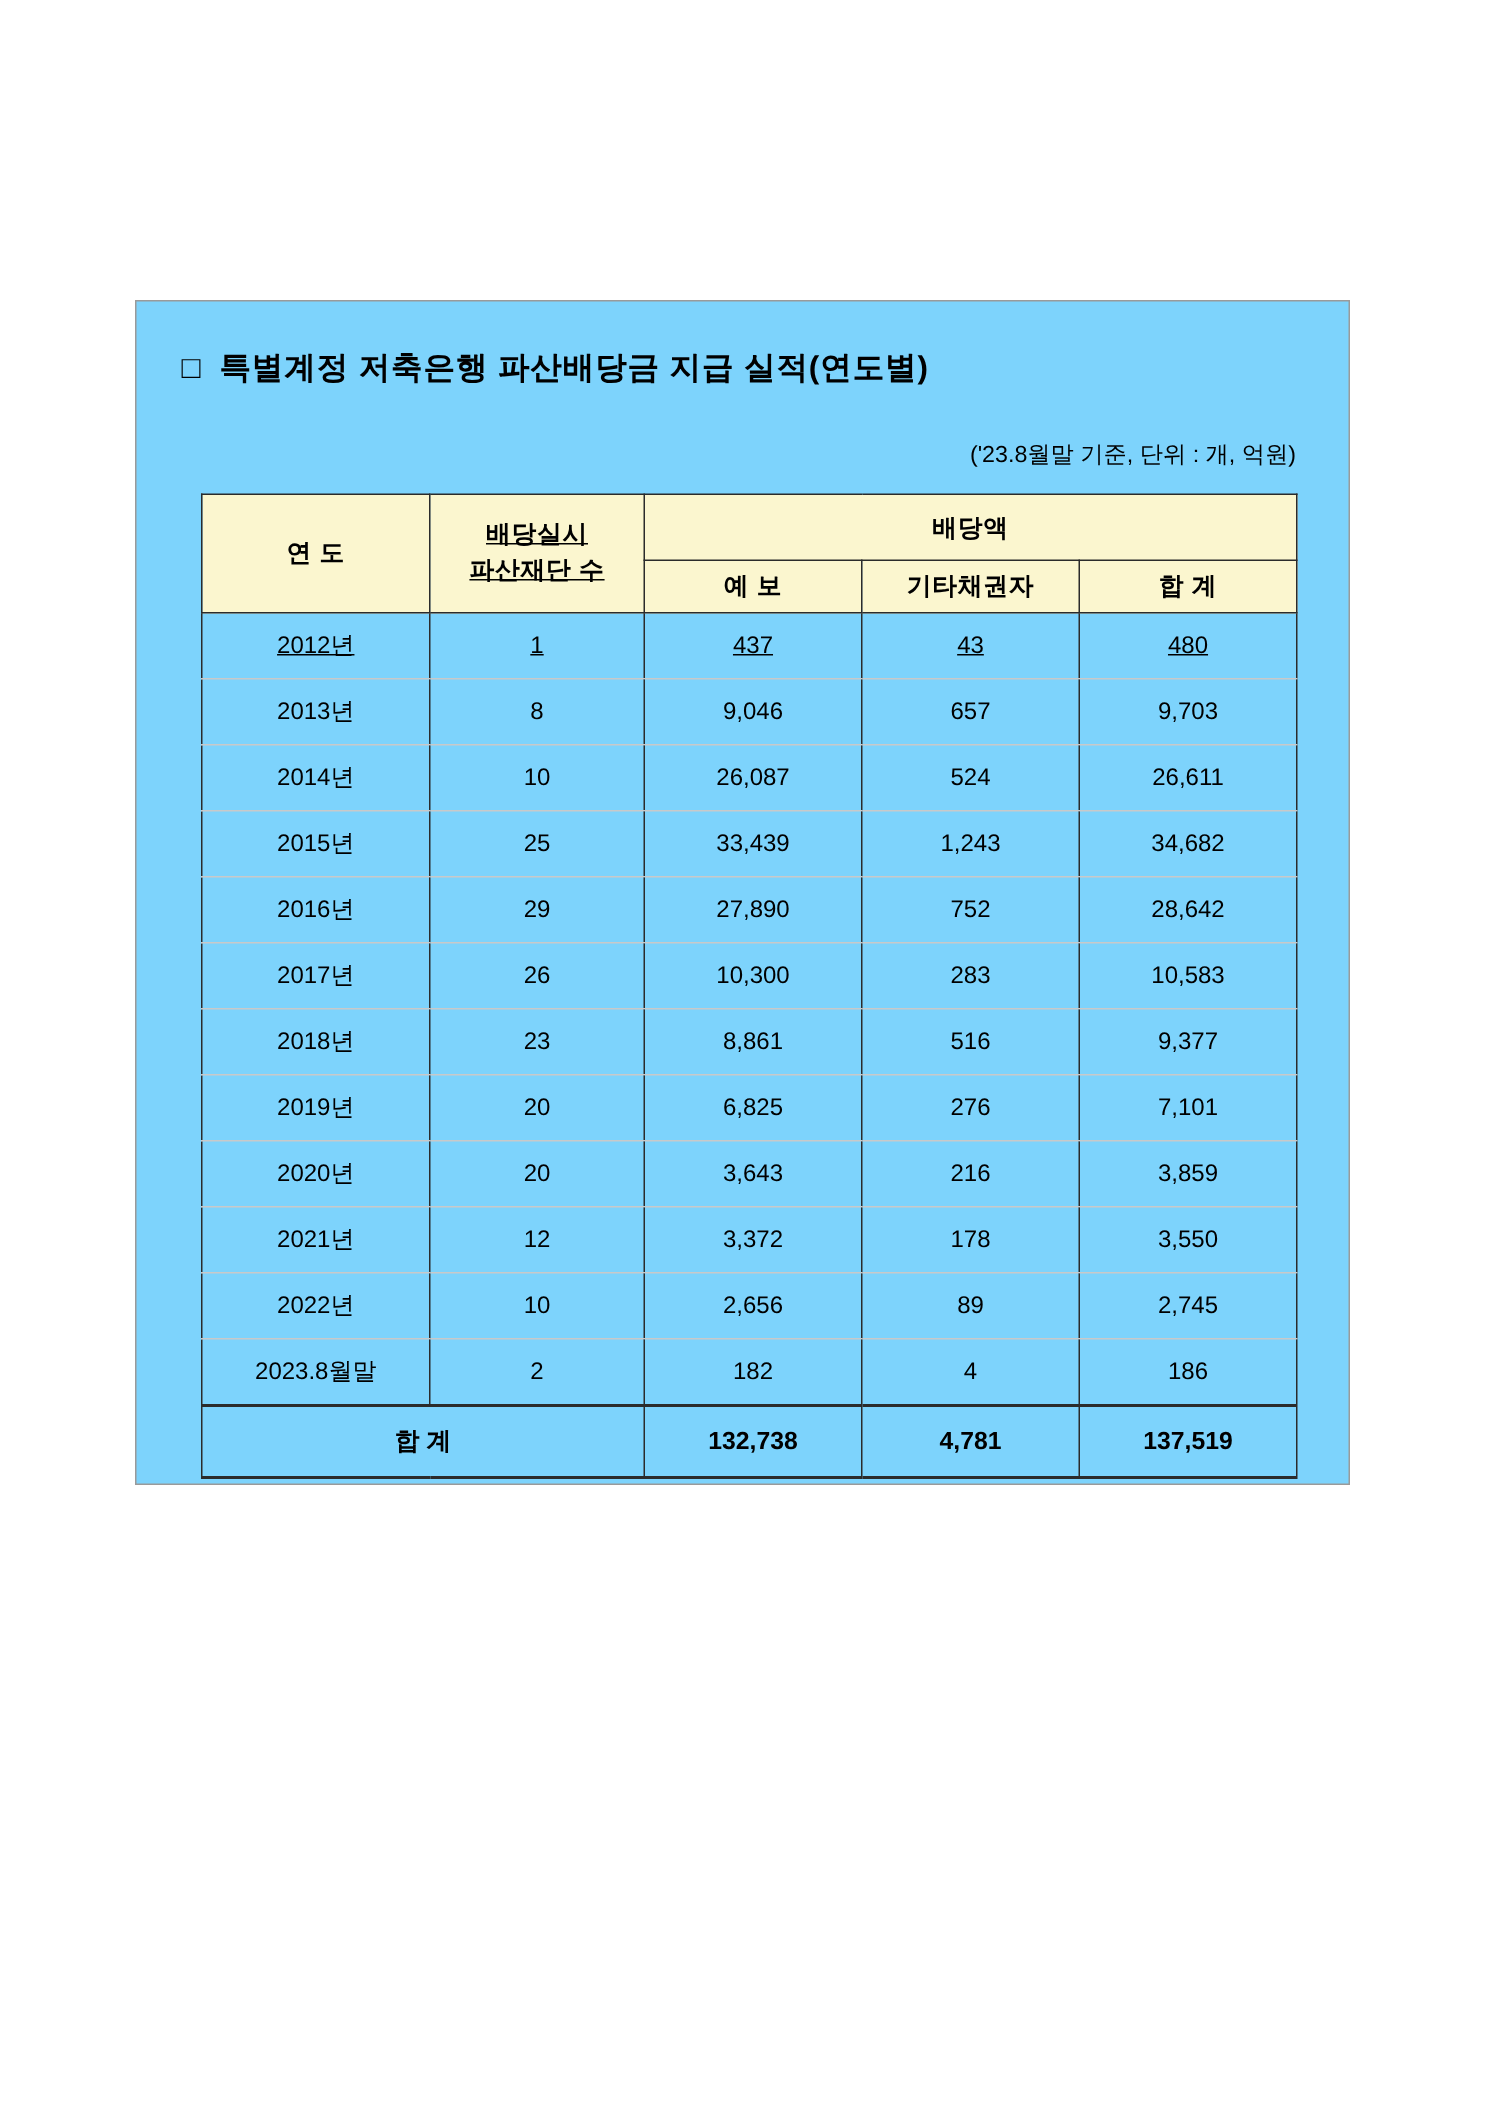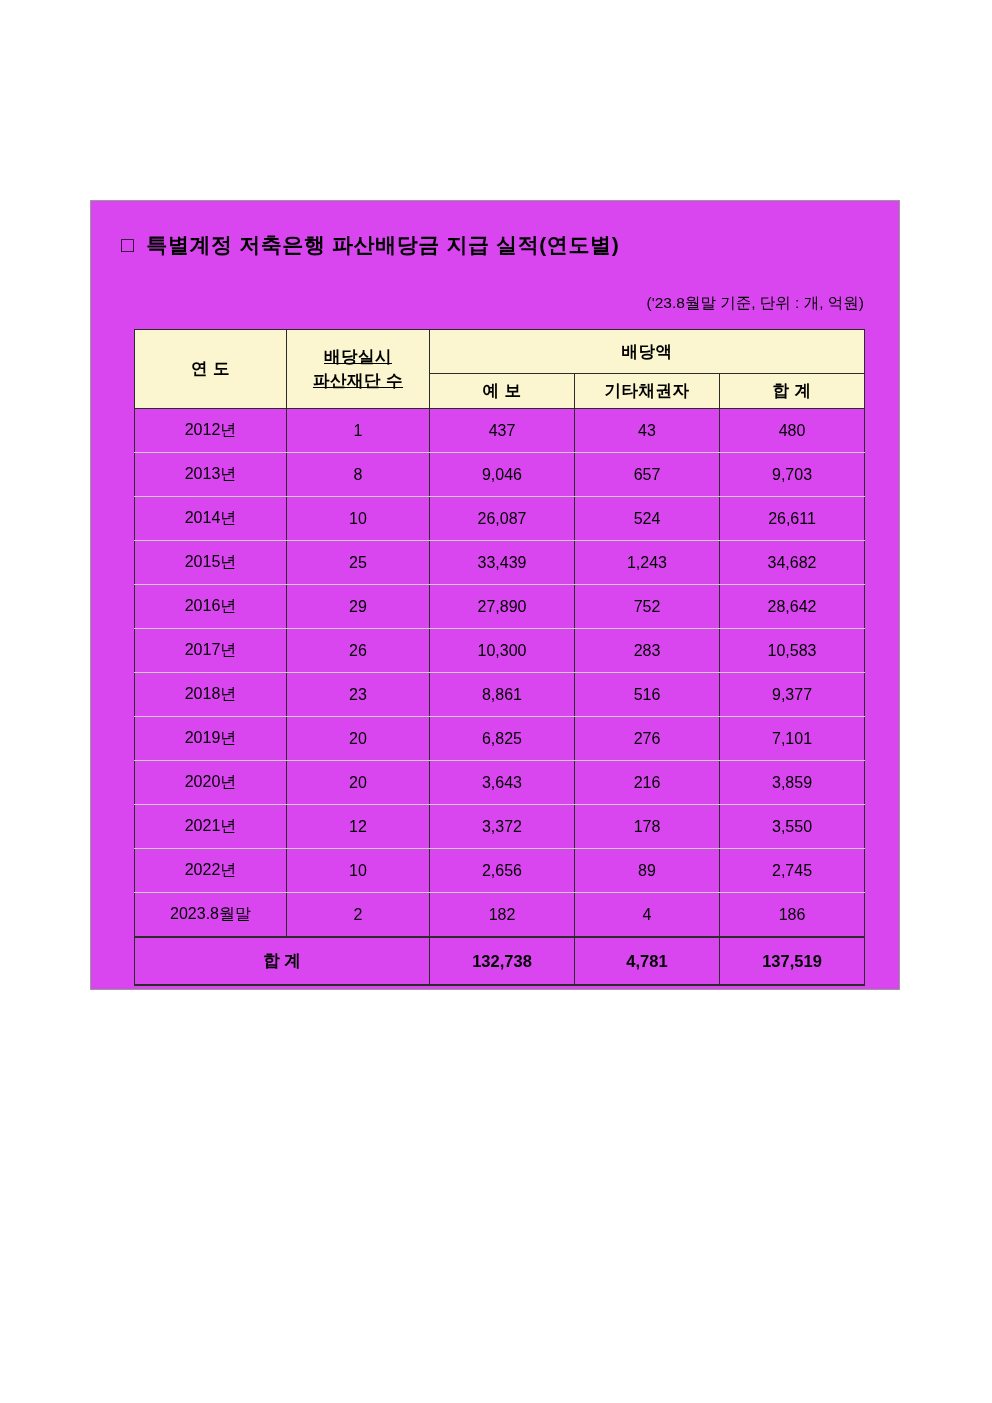--- a/index.html
+++ b/index.html
@@ -37,21 +37,21 @@
 
   
   .box {
     position: absolute;
     left: 90px;
     top: 200px;
     width: 810px;
     height: 790px;
     border: 1px solid #9a9a9a;
     box-sizing: border-box;
-    background: #d946ef;
+    background: #7dd3fc;
   }
 
   .box-title {
     position: absolute;
     left: 30px;
     top: 30px;
     font-size: 21px;
     font-weight: bold;
     letter-spacing: 0.6px;
     white-space: nowrap;
@@ -109,21 +109,21 @@
 
   tbody tr td {
     border-left: none;
     border-right: none;
   }
 
   table.data tbody td {
     border-top: 1px solid #c9c9c9;
     border-bottom: 1px solid #c9c9c9;
   }
-  table.data tbody tr:first-child td { border-top: 1px solid #2b2b2b; }
+  table.data tbody tr:first-child td { border-top: 1px solid #2b2b2b; text-decoration: underline; }
   table.data tbody tr.total td {
     border-top: 2px solid #2b2b2b;
     border-bottom: 2px solid #2b2b2b;
     font-weight: bold;
     font-size: 16.5px;
     height: 46px;
   }
   table.data tbody td.vline-right { border-right: 1px solid #2b2b2b; }
 
   

